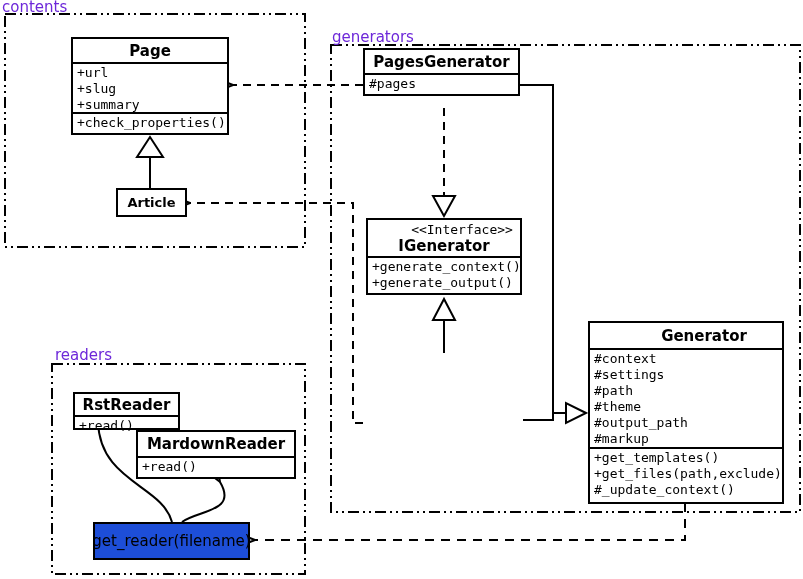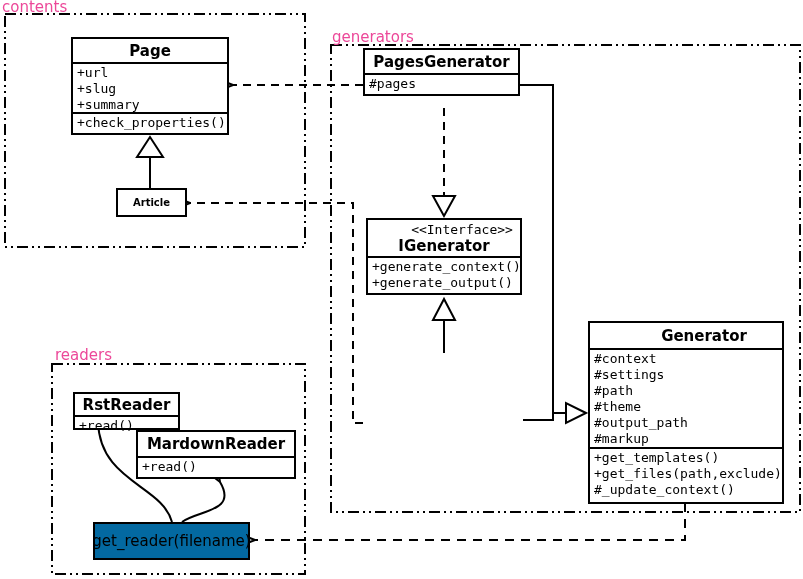--- a/index.html
+++ b/index.html
@@ -1,33 +1,33 @@
 <!DOCTYPE html>
 <html><head>
 <meta charset="utf-8">
 <style>
   html,body{margin:0;padding:0;background:#ffffff;}
   #canvas{position:relative;width:803px;height:579px;background:#ffffff;overflow:hidden;
           font-family:"DejaVu Sans","Liberation Sans",sans-serif;color:#000;}
   #wires{position:absolute;left:0;top:0;}
-  .pkg-label{position:absolute;font-size:15px;line-height:16px;color:#ec4899;white-space:nowrap;}
+  .pkg-label{position:absolute;font-size:15px;line-height:16px;color:#6d28d9;white-space:nowrap;}
   .uml-class{position:absolute;box-sizing:border-box;border:2px solid #000;background:#fff;}
   .uml-title{font-weight:bold;font-size:15px;text-align:center;display:flex;align-items:center;
              justify-content:center;border-bottom:2px solid #000;white-space:nowrap;overflow:hidden;}
-  .uml-title-only{font-weight:bold;font-size:10px;text-align:center;display:flex;align-items:center;
+  .uml-title-only{font-weight:bold;font-size:13px;text-align:center;display:flex;align-items:center;
              justify-content:center;white-space:nowrap;height:100%;}
   .stereotype{font-family:"DejaVu Sans Mono","Liberation Mono",monospace;font-weight:normal;
              font-size:13px;text-align:center;line-height:15px;padding-top:2px;white-space:nowrap;padding-left:36px;}
   .iface-name{font-weight:bold;font-size:15px;text-align:center;line-height:19px;white-space:nowrap;}
   .iface-head{border-bottom:2px solid #000;}
   .rows{font-family:"DejaVu Sans Mono","Liberation Mono",monospace;font-size:13px;
         padding:1px 1px 0 4px;overflow:hidden;}
   .rows.divider{border-bottom:2px solid #000;}
   .row{line-height:16px;white-space:pre;}
-  .plain-box{position:absolute;box-sizing:border-box;border:2px solid #000;background:#0369a1;
+  .plain-box{position:absolute;box-sizing:border-box;border:2px solid #000;background:#1d4ed8;
              display:flex;align-items:center;justify-content:center;font-size:15px;white-space:nowrap;}
 </style>
 </head>
 <body>
 
 <div id="canvas">
 
   <svg id="wires" width="803" height="579" viewBox="0 0 803 579">
     <defs>
       <marker id="openarrow" markerWidth="24" markerHeight="20" refX="1" refY="9" orient="auto" markerUnits="userSpaceOnUse">

